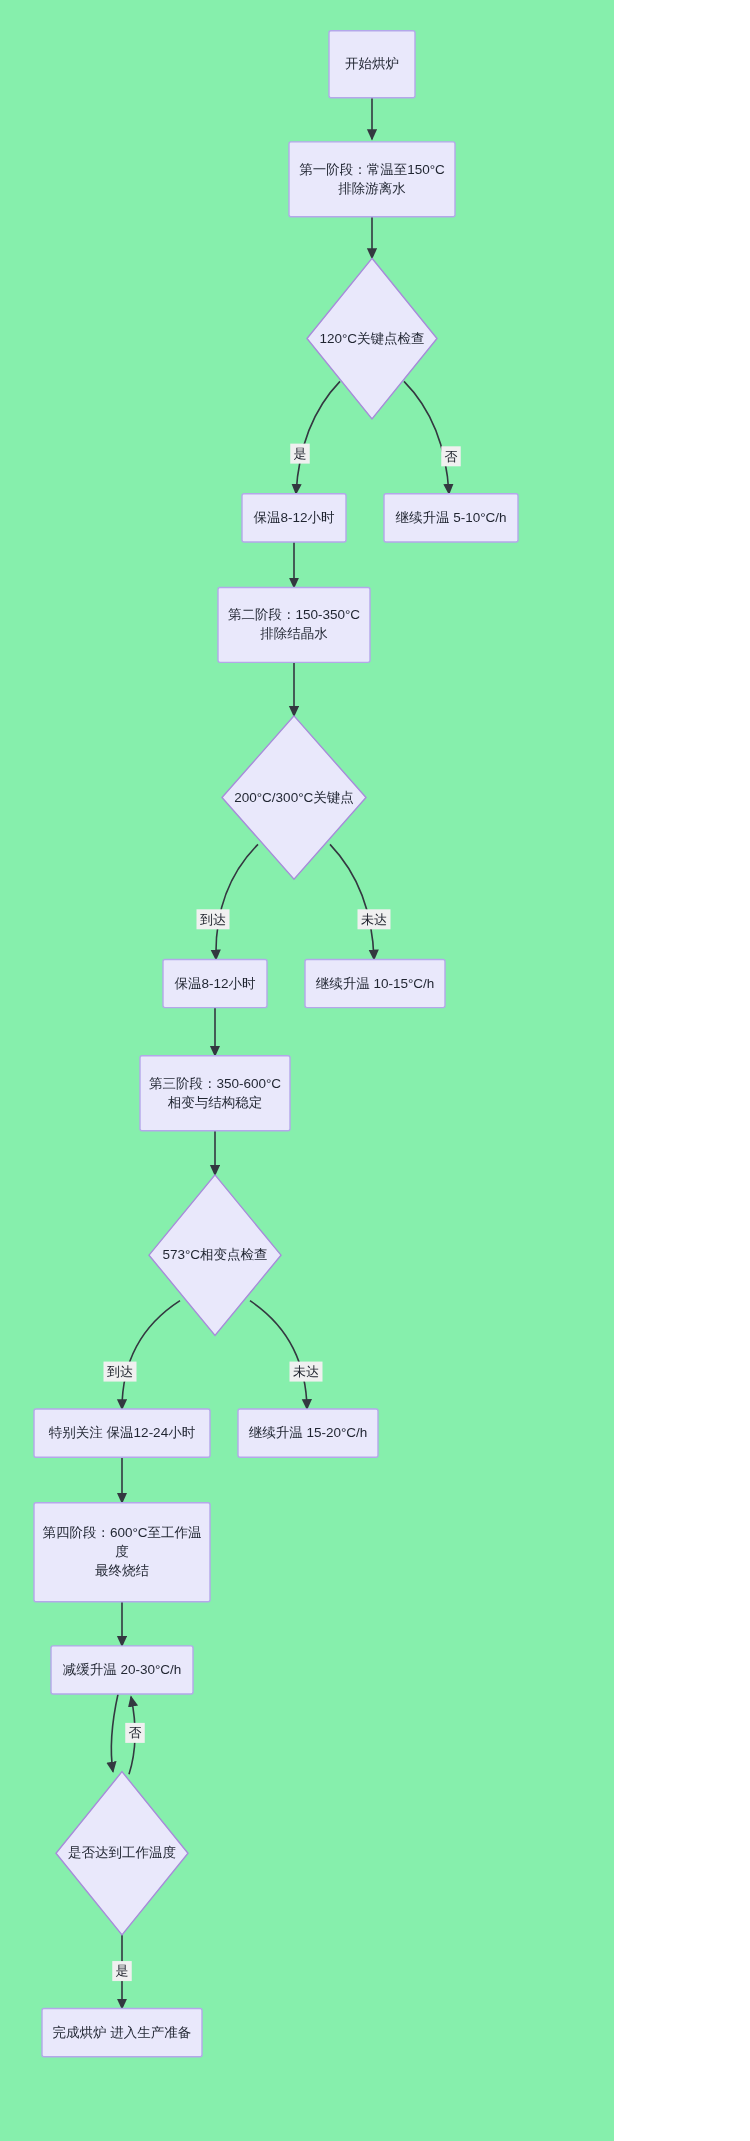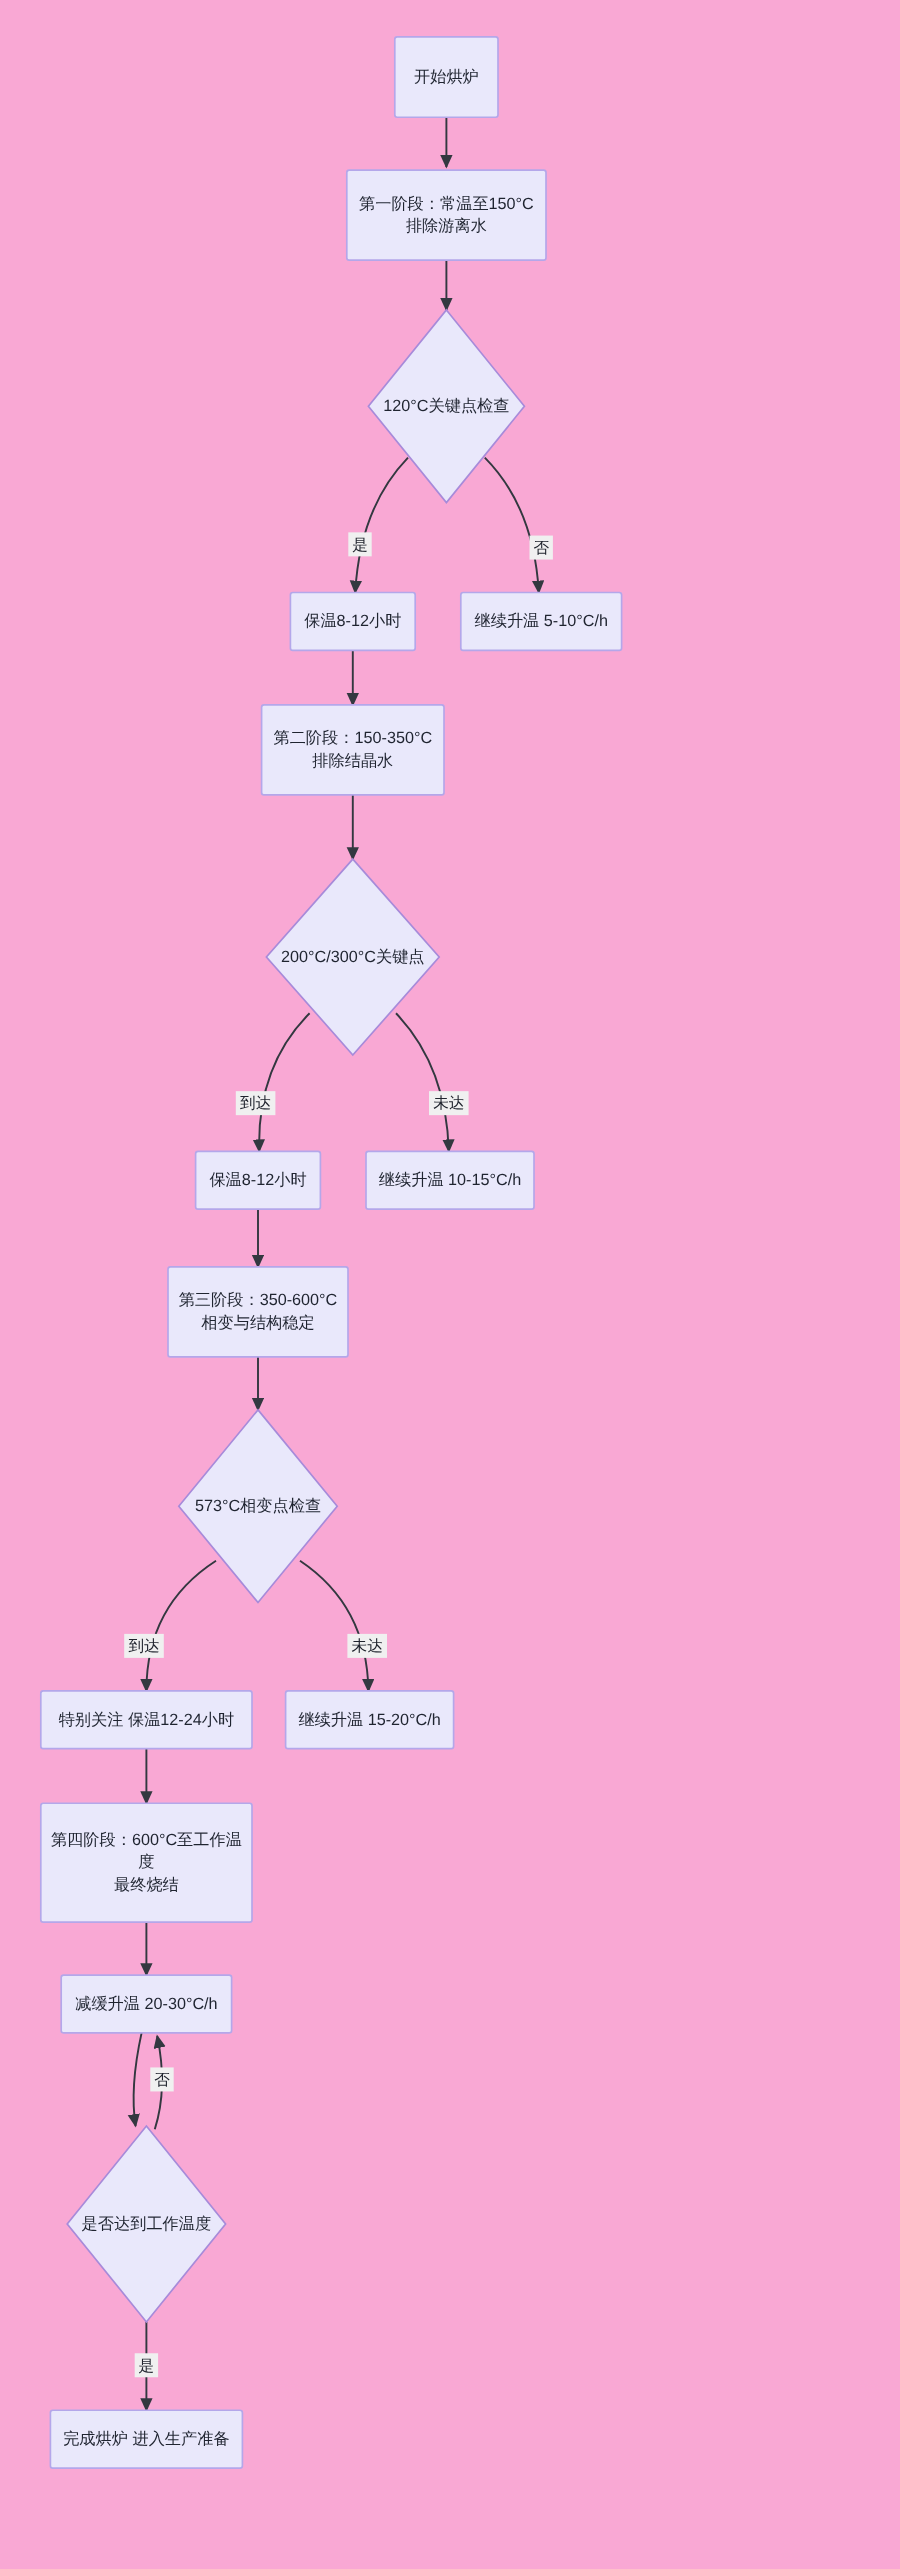--- a/index.html
+++ b/index.html
@@ -5,23 +5,23 @@
   html, body {
     margin: 0;
     padding: 0;
     background: #ffffff;
   }
   body {
     font-family: "Liberation Sans", "DejaVu Sans", sans-serif;
   }
   #flow-root {
     position: relative;
-    width: 750px;
+    width: 614px;
     height: 2141px;
-    background: #f9a8d4;
+    background: #86efac;
     overflow: hidden;
   }
   #flow-svg {
     position: absolute;
     inset: 0;
     width: 750px;
     height: 2141px;
     display: block;
   }
   .node-text {

